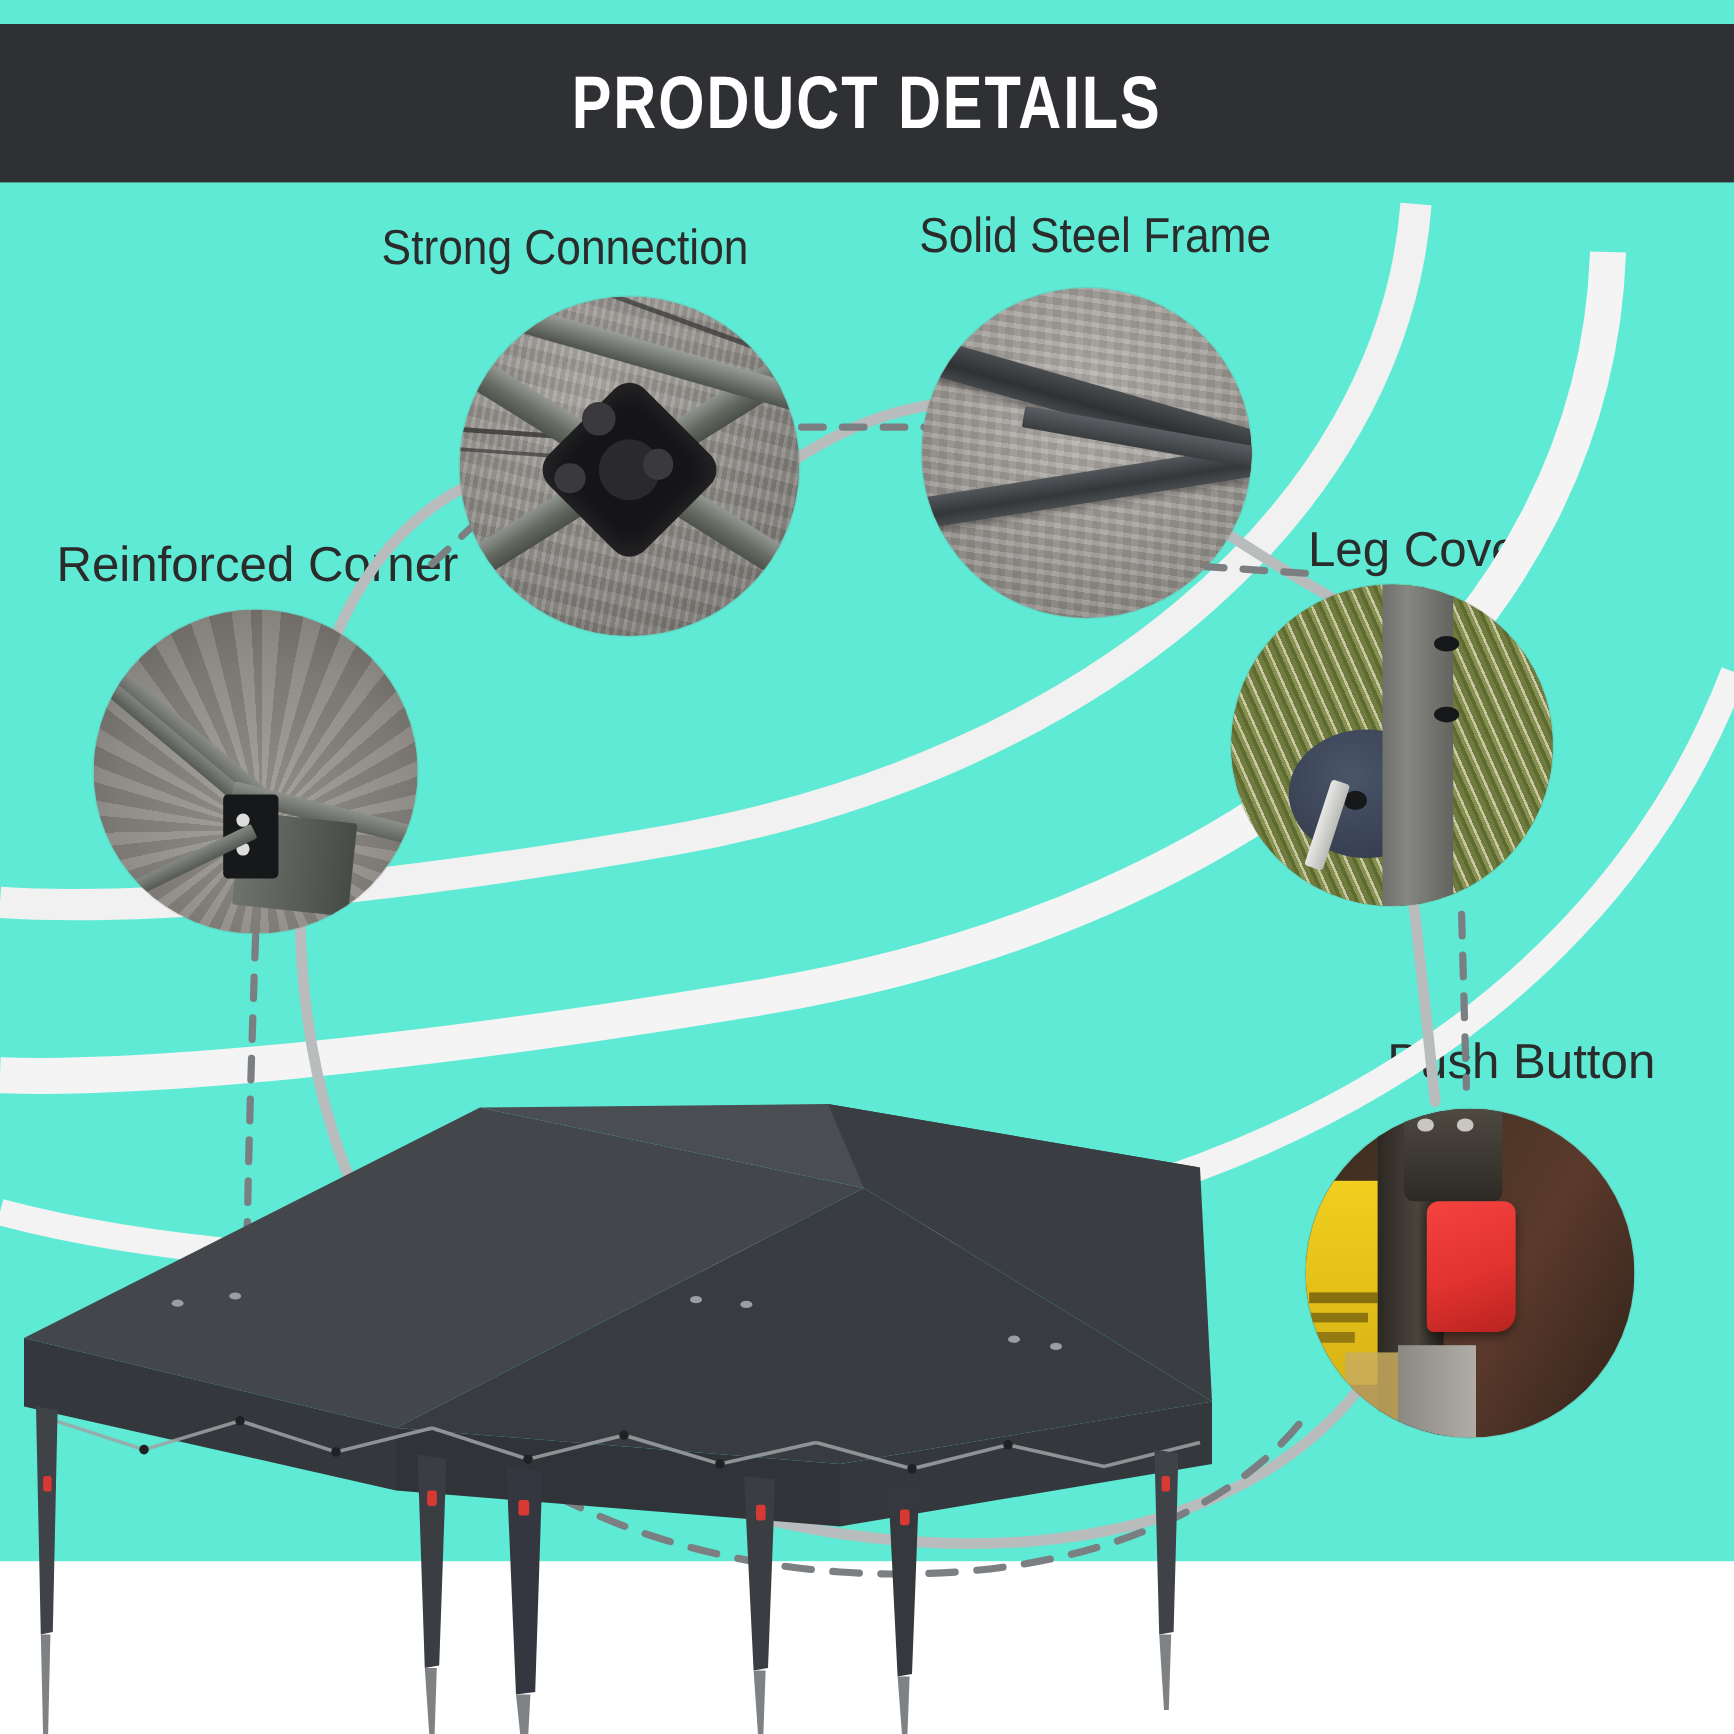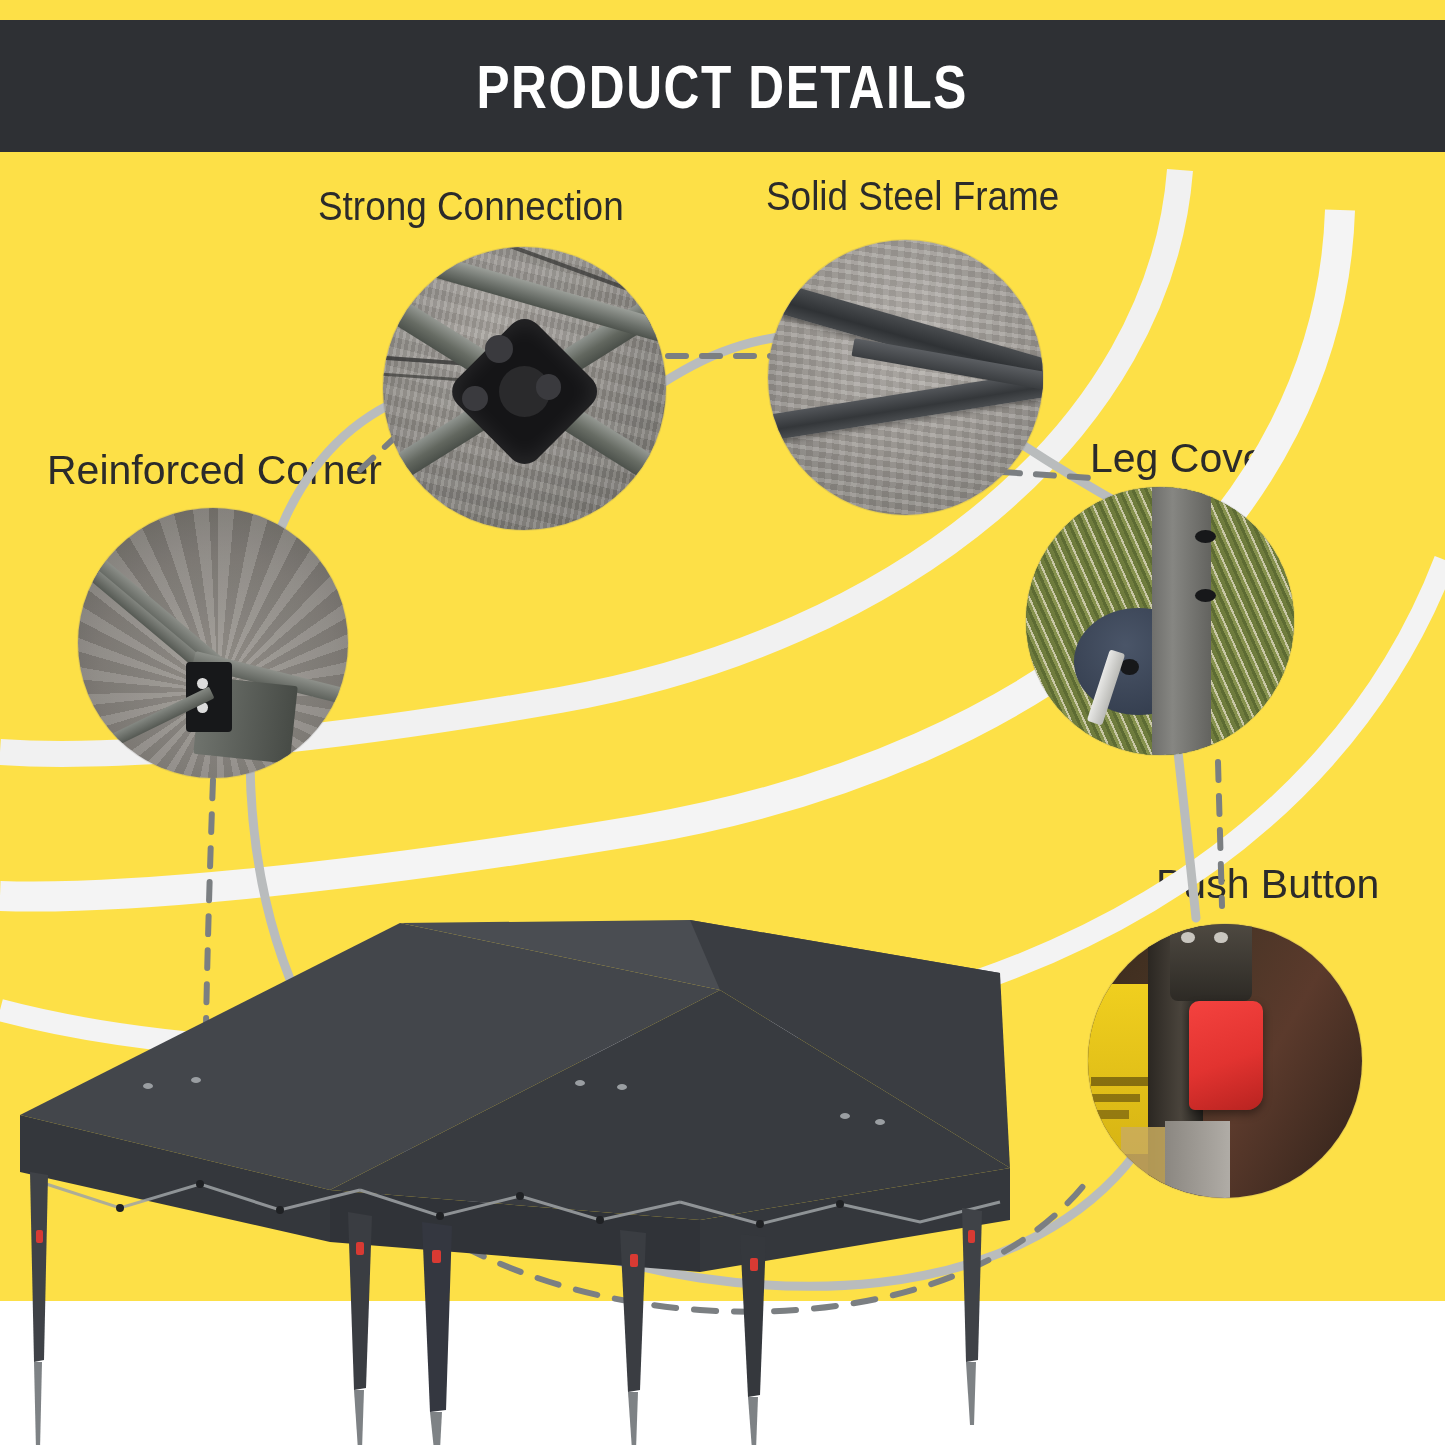--- a/index.html
+++ b/index.html
@@ -1,20 +1,20 @@
 <!DOCTYPE html>
 <html><head>
 <meta charset="utf-8">
 <style>
   html,body{margin:0;padding:0;background:#ffffff;}
   body{width:1445px;height:1445px;position:relative;overflow:hidden;
        font-family:"Liberation Sans","DejaVu Sans",sans-serif;
        -webkit-font-smoothing:antialiased;}
 
-  #stage{position:absolute;left:0;top:0;width:1445px;height:1301px;background:#fde047;}
+  #stage{position:absolute;left:0;top:0;width:1445px;height:1301px;background:#5eead4;}
 
   
   .header-bar{position:absolute;left:0;top:20px;width:1445px;height:132px;
               background:#2e3034;display:flex;align-items:center;justify-content:center;}
   .header-title{color:#ffffff;font-size:62px;font-weight:700;letter-spacing:2px;
                 transform:scaleX(.80);transform-origin:center;white-space:nowrap;
                 font-family:"Liberation Sans","DejaVu Sans",sans-serif;}
 
   
   .label{position:absolute;color:#2b2b2b;white-space:nowrap;line-height:1;}

